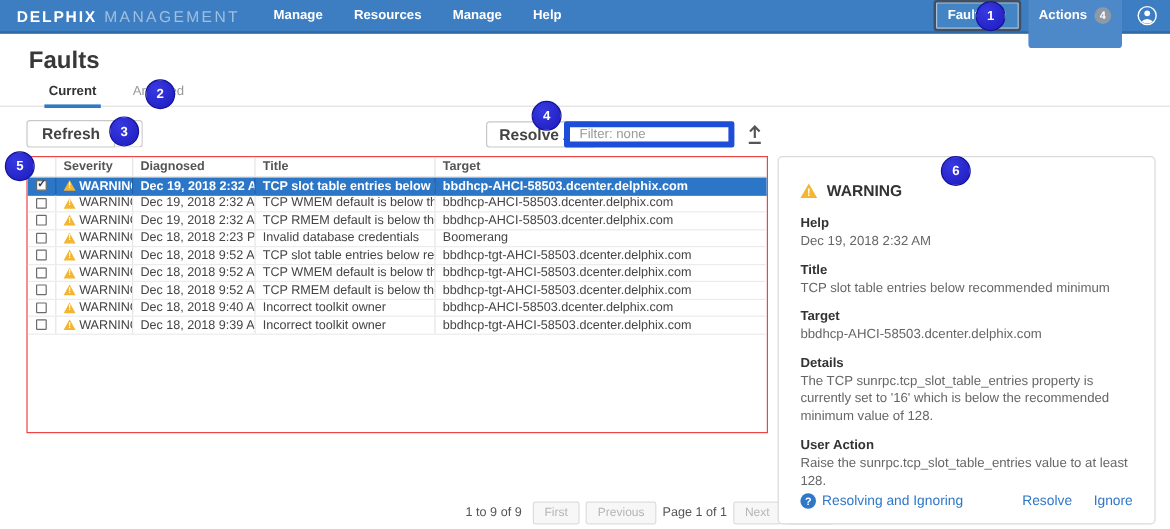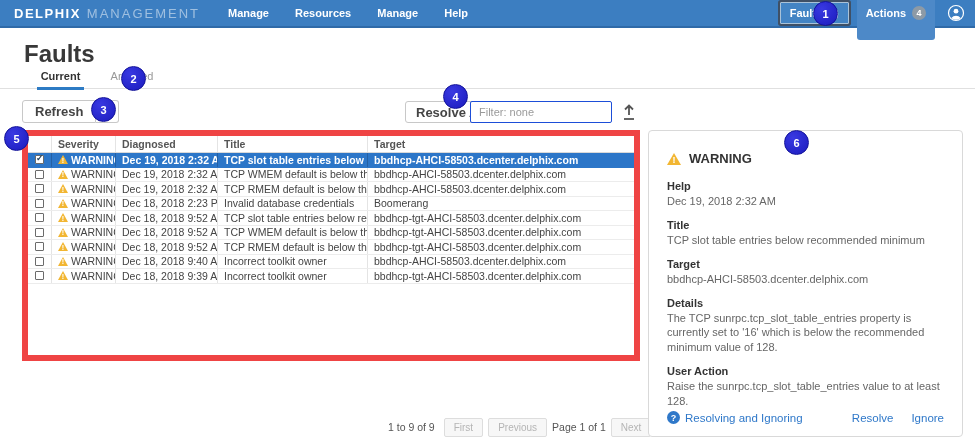--- a/index.html
+++ b/index.html
@@ -18,42 +18,42 @@
   .nav-right { margin-left:auto; display:flex; align-items:center; gap:8px; }
   .faults-btn { background:#4384c4; color:#fff; font-size:11px; font-weight:bold; padding:4px 9px;
                 border:1px solid #a9c2d8; box-shadow:0 0 0 2px #3f5066; border-radius:1px; cursor:pointer; }
   .actions-btn { background:#4d89c8; color:#fff; font-size:11px; font-weight:bold; padding:20px 9px;
                  border:none; border-radius:3px; display:flex; align-items:center; gap:6px; cursor:pointer; }
   .actions-badge { background:#8d9aa6; color:#fff; width:14px; height:14px; border-radius:50%;
                    font-size:9px; display:flex; align-items:center; justify-content:center; }
   .avatar { width:18px; height:18px; margin-left:4px; cursor:pointer; }
 
   
-  .page-title { position:absolute; left:24px; top:40px; font-size:24px; font-weight:bold; color:#383838; }
+  .page-title { position:absolute; left:24px; top:40px; font-size:20px; font-weight:bold; color:#383838; }
   .tabs-bar { position:absolute; left:0; top:70px; width:975px; height:19px; border-bottom:1px solid #e0e0e0; }
   .tab { position:absolute; top:0; height:19px; font-size:11px; text-align:center; cursor:pointer; }
   .tab-current { left:37px; width:47px; color:#333; font-weight:bold; }
   .tab-current::after { content:""; position:absolute; left:0; right:0; bottom:-1px; height:3px; background:#2d7bc4; }
   .tab-archived { left:108px; width:48px; color:#999; }
 
   
   .btn { background:#fff; border:1px solid #c8c8c8; border-radius:3px; color:#444; font-size:13px;
          font-weight:bold; cursor:pointer; font-family:"Liberation Sans", sans-serif; }
   .refresh-group { position:absolute; left:22px; top:100px; height:23px; display:flex; }
   .refresh-main { border-radius:3px 0 0 3px; padding:0 12px; height:23px; }
   .refresh-caret { border-radius:0 3px 3px 0; border-left:none; width:23px; height:23px; color:#555; font-size:9px; }
   .resolve-all { position:absolute; left:405px; top:101px; height:22px; padding:0 10px; }
-  .filter-input { position:absolute; left:470px; top:101px; width:142px; height:22px; border:1px solid #1d4ed8;
+  .filter-input { position:absolute; left:470px; top:101px; width:142px; height:22px; border:5px solid #1d4ed8;
                   border-radius:2px; font-size:11px; padding:0 8px; color:#444; font-family:"Liberation Sans", sans-serif; }
   .filter-input::placeholder { color:#9a9a9a; }
   .export-icon { position:absolute; left:620px; top:102px; width:18px; height:20px; cursor:pointer; }
 
   
   .faults-table { position:absolute; left:22px; top:130px; width:618px; height:231px;
-                  border:6px solid #ef4444; background:#fff; overflow:hidden; }
+                  border:1px solid #ef4444; background:#fff; overflow:hidden; }
   .t-row { display:flex; width:100%; height:14.5px; border-bottom:1px solid #ececec; align-items:stretch; }
   .t-header { height:17px; border-bottom:1px solid #d9d9d9; }
   .t-cell { padding:0 6px; font-size:10.5px; color:#444; white-space:nowrap; overflow:hidden;
             display:flex; align-items:center; border-right:1px solid #e4e4e4; }
   .t-cell:last-child { border-right:none; }
   .t-header .t-cell { font-weight:bold; color:#555; }
   .col-check { width:24px; justify-content:center; padding:0; }
   .col-severity { width:64px; gap:3px; }
   .col-diagnosed { width:102px; }
   .col-title { width:150px; }

